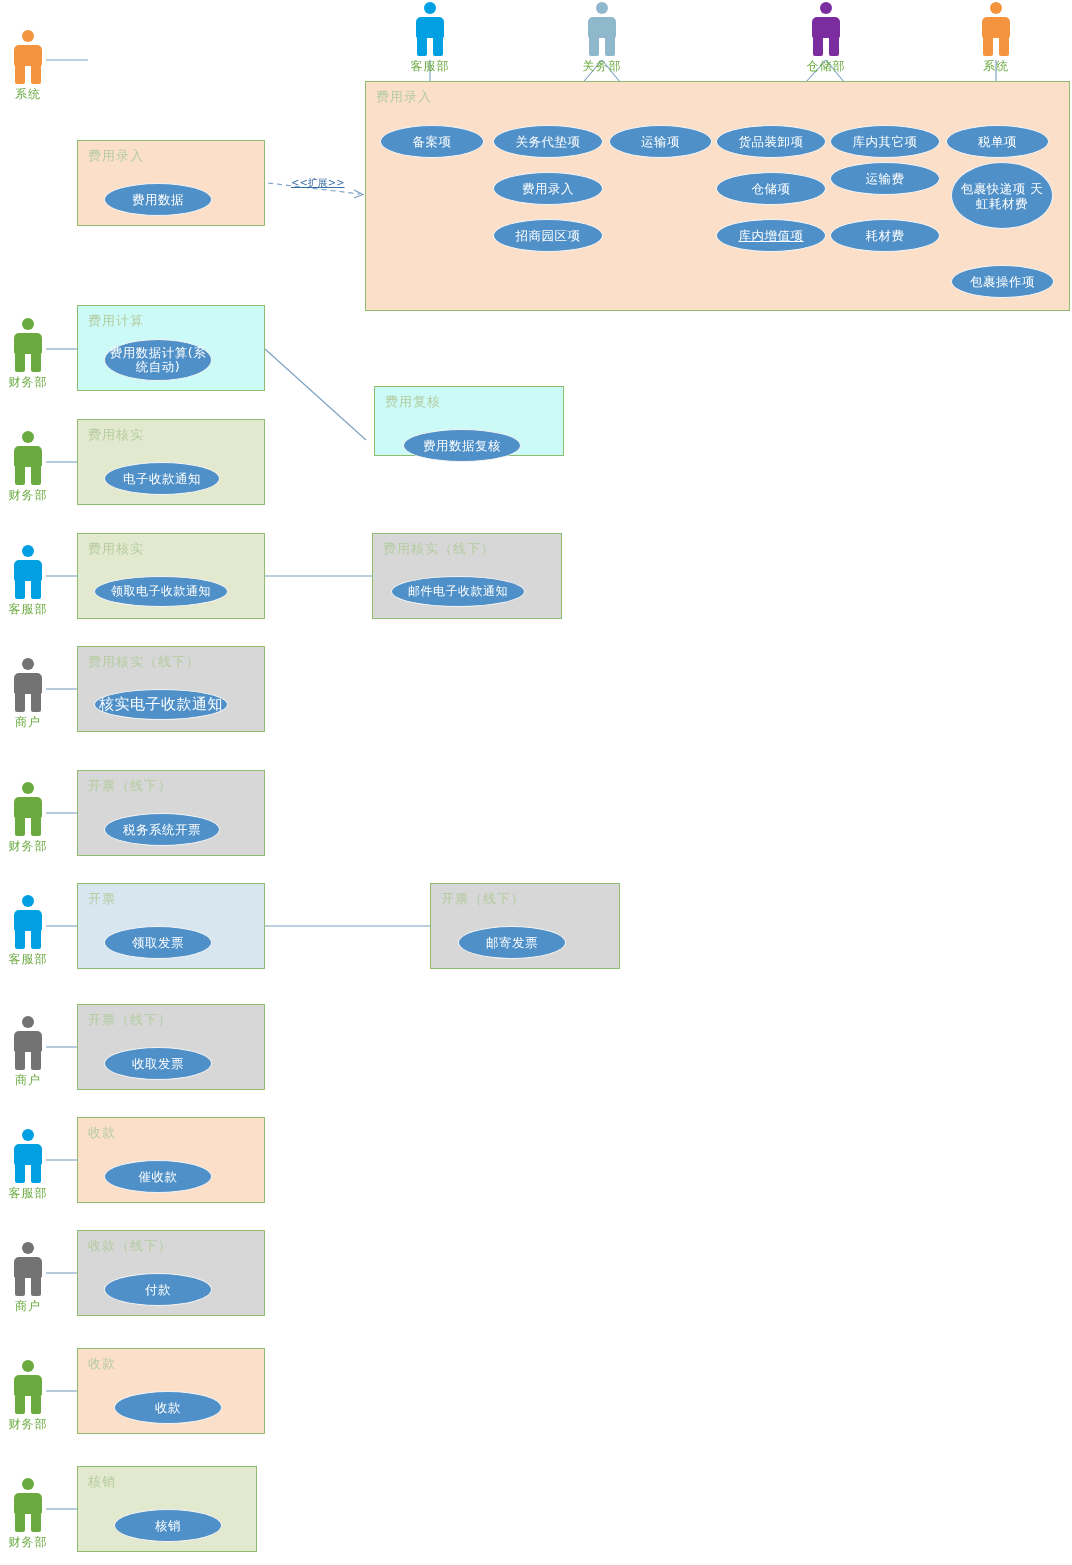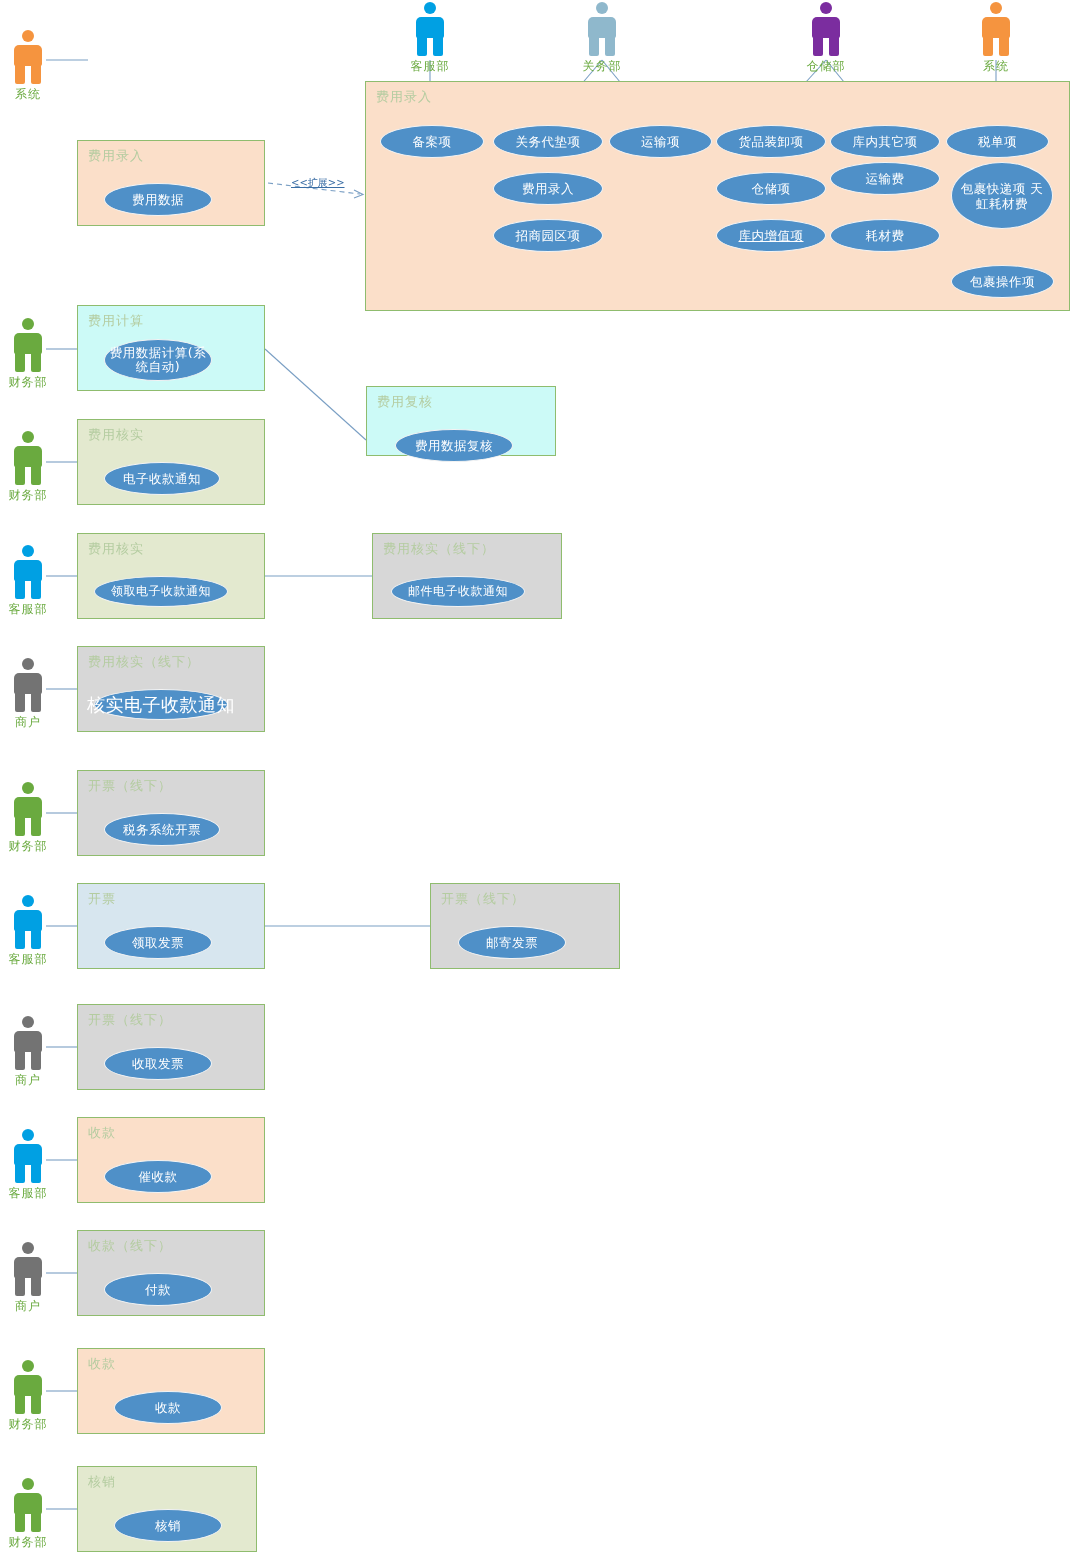--- a/index.html
+++ b/index.html
@@ -357,21 +357,21 @@
     <div class="uc" style="left:464px;top:137px;width:110px;height:33px;">耗材费</div>
 
     <div class="uc" style="left:585px;top:183px;width:103px;height:33px;">包裹操作项</div>
   </div>
 
   <div class="pkg cyan" style="left:77px;top:305px;width:188px;height:86px;">
     <div class="pkg-title">费用计算</div>
     <div class="uc wrap" style="left:26px;top:33px;width:108px;height:42px;padding:0 4px;line-height:14px;">费用数据计算(系统自动)</div>
   </div>
 
-  <div class="pkg cyan" style="left:366px;top:386px;width:190px;height:70px;">
+  <div class="pkg cyan" style="left:374px;top:386px;width:190px;height:70px;">
     <div class="pkg-title">费用复核</div>
     <div class="uc" style="left:28px;top:42px;width:118px;height:33px;">费用数据复核</div>
   </div>
 
   <div class="pkg olive" style="left:77px;top:419px;width:188px;height:86px;">
     <div class="pkg-title">费用核实</div>
     <div class="uc" style="left:26px;top:42px;width:116px;height:33px;">电子收款通知</div>
   </div>
 
   <div class="pkg olive" style="left:77px;top:533px;width:188px;height:86px;">
@@ -379,21 +379,21 @@
     <div class="uc" style="left:16px;top:42px;width:134px;height:31px;font-size:12px;">领取电子收款通知</div>
   </div>
 
   <div class="pkg grey" style="left:372px;top:533px;width:190px;height:86px;">
     <div class="pkg-title">费用核实（线下）</div>
     <div class="uc" style="left:18px;top:42px;width:134px;height:31px;font-size:12px;">邮件电子收款通知</div>
   </div>
 
   <div class="pkg grey" style="left:77px;top:646px;width:188px;height:86px;">
     <div class="pkg-title">费用核实（线下）</div>
-    <div class="uc" style="left:16px;top:42px;width:134px;height:31px;font-size:18px;">核实电子收款通知</div>
+    <div class="uc" style="left:16px;top:42px;width:134px;height:31px;font-size:15px;">核实电子收款通知</div>
   </div>
 
   <div class="pkg grey" style="left:77px;top:770px;width:188px;height:86px;">
     <div class="pkg-title">开票（线下）</div>
     <div class="uc" style="left:26px;top:42px;width:116px;height:33px;">税务系统开票</div>
   </div>
 
   <div class="pkg lblue" style="left:77px;top:883px;width:188px;height:86px;">
     <div class="pkg-title">开票</div>
     <div class="uc" style="left:26px;top:42px;width:108px;height:33px;">领取发票</div>

